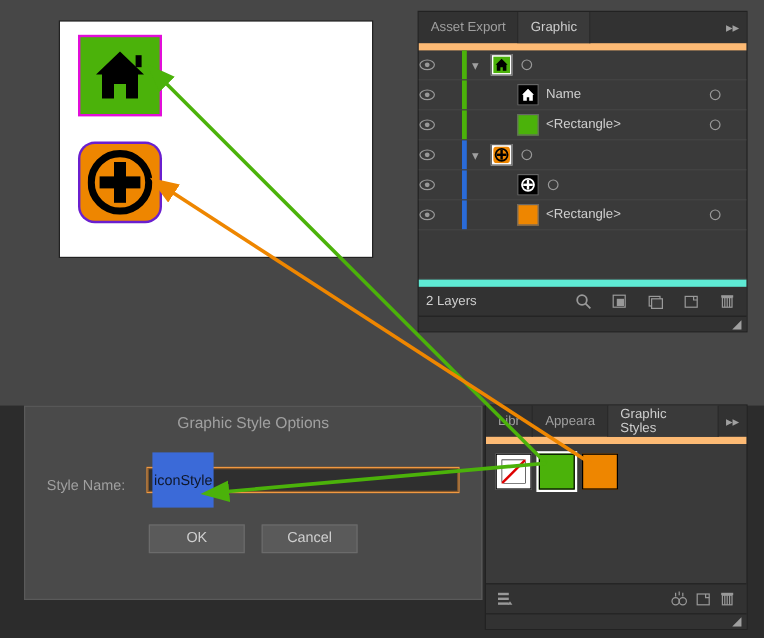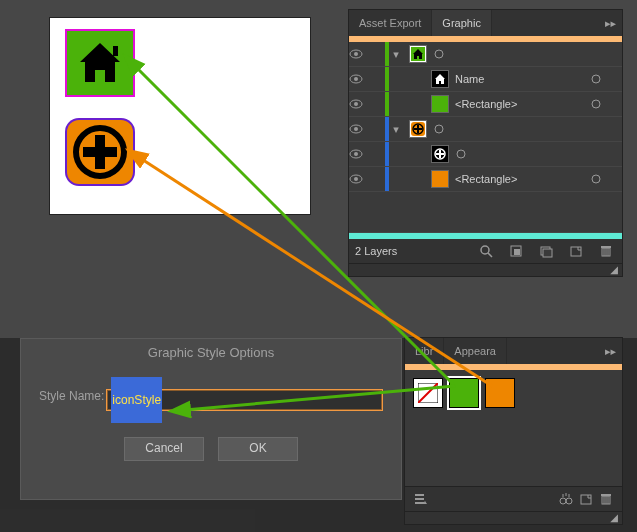--- a/index.html
+++ b/index.html
@@ -41,24 +41,24 @@
 .layerRow .target{width:22px;text-align:center;color:var(--muted)}
 .layerFooter{display:flex;align-items:center;height:24px;background:var(--panel-darker);font-size:11px;padding:0 6px;gap:10px;border-top:6px solid #5eead4}
 .layerFooter .spacer{flex:1}
 .iconbtn{width:20px;height:20px;display:inline-flex;align-items:center;justify-content:center;color:var(--muted)}
 .resize{height:12px;background:var(--panel-darker);text-align:right;padding-right:4px;color:var(--muted);font-size:10px;border-top:1px solid #222}
 
 
 .overlay{position:absolute;left:0;top:338px;width:637px;height:194px;background:rgba(40,40,40,0.85);}
 .dialog{position:absolute;left:20px;top:0;width:380px;height:160px;background:#4a4a4a;border:1px solid #5a5a5a;color:var(--muted);}
 .dialogTitle{text-align:center;height:28px;line-height:28px;font-size:13px}
-.fieldRow{display:flex;align-items:flex-start;margin:22px 18px;gap:2px}
+.fieldRow{display:flex;align-items:flex-end;margin:22px 18px;gap:18px}
 .label{font-size:12px;color:var(--muted)}
 .inputwrap{flex:1;height:20px;background:#2f2f2f;border:1px solid var(--hl);box-shadow:0 0 0 1px #8a5a2a inset;padding-left:4px;display:flex;align-items:center}
-.inputwrap .selected{background:#3b6ad8;color:#fde047;padding:16px 1px;font-size:12px}
+.inputwrap .selected{background:#3b6ad8;color:#0f172a;padding:16px 1px;font-size:12px}
 .btnRow{display:flex;justify-content:center;gap:14px;margin-top:26px}
 .btn{width:78px;height:22px;background:#5a5a5a;border:1px solid #6b6b6b;color:var(--text);font-size:12px;text-align:center;line-height:20px}
 
 
 .stylesPanel{position:absolute;left:405px;top:338px;width:217px;background:var(--panel);box-shadow:0 0 0 1px #222;}
 .stylesBody{height:100px;padding:8px;display:flex;gap:6px;}
 .swatch{width:30px;height:30px;box-sizing:border-box;border:1px solid #000}
 .swatch.default{background:#fff;position:relative}
 .swatch.default::before{content:"";position:absolute;left:0;top:0;width:100%;height:100%;box-shadow:inset 0 0 0 4px #fff}
 .swatch.green{background:var(--green);box-shadow:0 0 0 2px #fff}
@@ -279,30 +279,31 @@
 <div class="overlay">
   <div class="dialog">
     <div class="dialogTitle">Graphic Style Options</div>
     <div class="fieldRow">
       <span class="label">Style Name:</span>
       <div class="inputwrap">
         <span class="selected">iconStyle</span>
       </div>
     </div>
     <div class="btnRow">
+      <div class="btn">OK</div>
       <div class="btn">Cancel</div>
-      <div class="btn">OK</div>
     </div>
   </div>
 </div>
 
 <div class="stylesPanel">
   <div class="panelTabs">
     <div class="tab">Libr</div>
     <div class="tab">Appeara</div>
+    <div class="tab active">Graphic Styles</div>
     <div class="panelFlyout">▸▸</div>
   </div>
   <div class="stylesBody" id="stylesBody">
       <div class="swatch default">
         <svg width="28" height="28" viewBox="0 0 28 28">
           <rect x="4" y="4" width="20" height="20" fill="#fff" stroke="#000"></rect>
           <line x1="4" y1="24" x2="24" y2="4" stroke="#d00" stroke-width="2"></line>
         </svg>
       </div>
       <div class="swatch green"></div>

